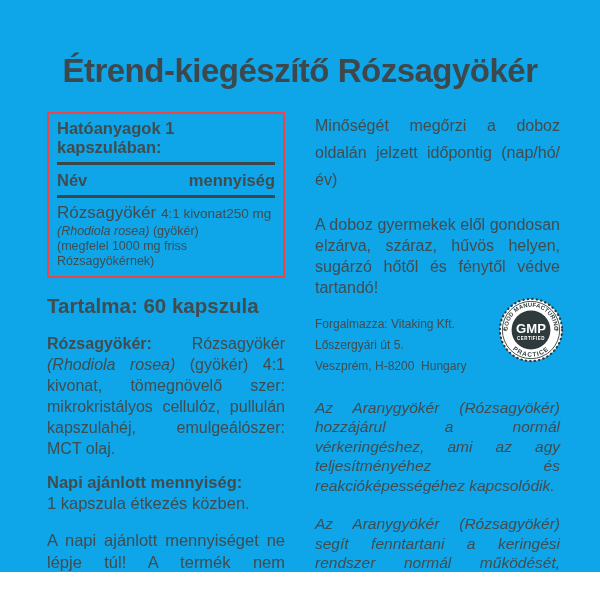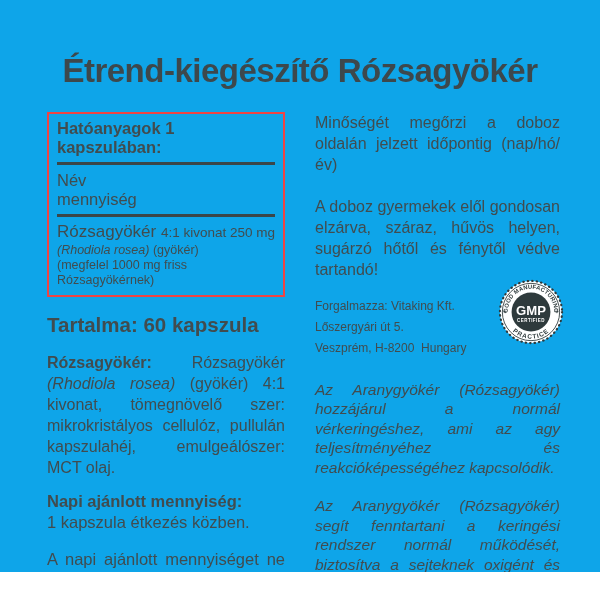--- a/index.html
+++ b/index.html
@@ -20,38 +20,38 @@
   }
 
   .columns { display: flex; margin: 22px 40px 0 47px; gap: 30px; }
   .col-left  { flex: 0 0 238px; width: 238px; }
   .col-right { flex: 0 0 245px; width: 245px; }
 
   
   .ing-table { border: 2px solid #ef4444; }
   .t-header { font-weight: 700; font-size: 16.5px; line-height: 19px; padding: 5px 8px 5px; }
   .t-sep { height: 3px; background: #3b4649; margin: 0 8px; }
-  .t-cols { display: flex; justify-content: space-between; font-weight: 400; font-size: 16.5px; line-height: 19px; padding: 6px 8px 5px; flex-direction: column; }
+  .t-cols { display: flex; justify-content: space-between; font-weight: 700; font-size: 16.5px; line-height: 19px; padding: 6px 8px 5px; }
   .t-row { padding: 5px 8px 7px; }
-  .t-line1 { display: flex; justify-content: space-between; align-items: baseline; line-height: 20px; }
+  .t-line1 { display: flex; align-items: baseline; line-height: 20px; }
   .t-name { font-size: 17px; }
   .t-name-suffix { font-size: 13.5px; }
   .t-amount { font-size: 13.5px; white-space: nowrap; }
   .t-line2, .t-line3 { font-size: 12.5px; line-height: 15px; }
   .it { font-style: italic; }
   .bd { font-weight: 700; }
 
   .contents-line { margin-top: 16px; font-size: 20.5px; font-weight: 700; line-height: 24px; }
 
   .jpara { text-align: justify; hyphens: manual; }
   .ingredients-para { margin-top: 15px; font-size: 16px; line-height: 21px; }
   .daily-block { margin-top: 13px; font-size: 16.5px; line-height: 21px; }
   .warning-para { margin-top: 15px; font-size: 16.5px; line-height: 22px; }
 
-  .quality-para { font-size: 16px; line-height: 21px; }
+  .quality-para { font-size: 16px; line-height: 27px; }
   .storage-para { margin-top: 15px; font-size: 16px; line-height: 21px; }
 
   .address-row { position: relative; margin-top: 16px; }
   .address-block { font-size: 12px; line-height: 21px; white-space: pre-wrap; }
   .gmp-seal { position: absolute; top: -18px; right: -5px; width: 68px; height: 68px; }
 
   .claim { font-style: italic; font-size: 15.5px; line-height: 19.5px; }
   .claim-1 { margin-top: 21px; }
   .claim-2 { margin-top: 19px; }
 </style>

